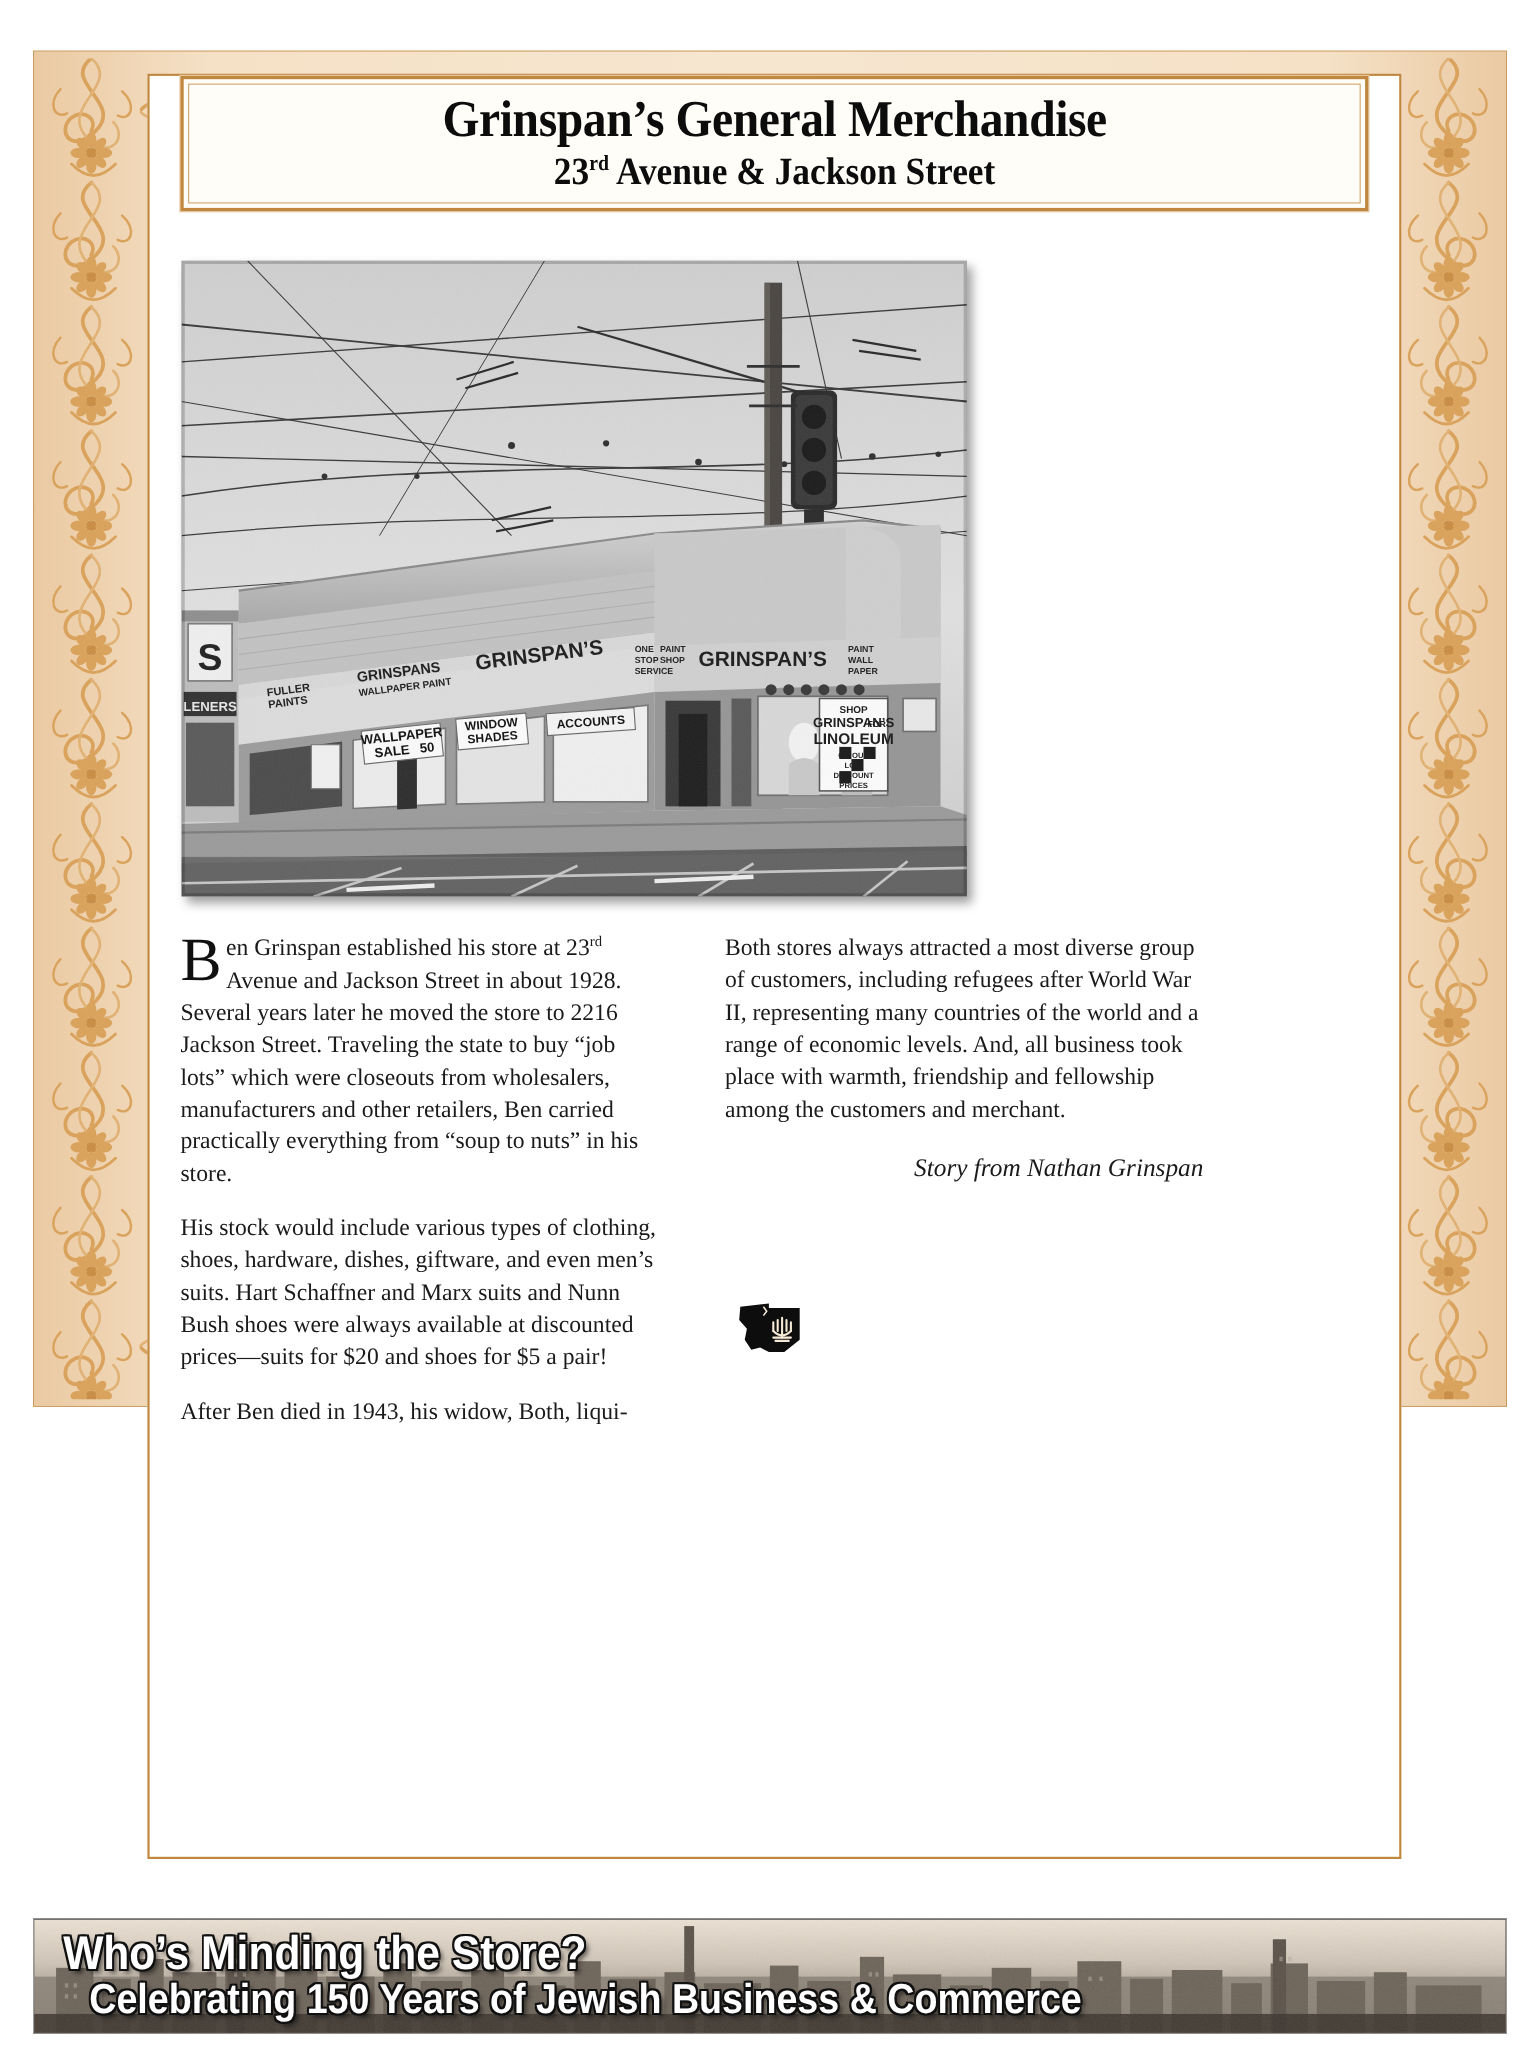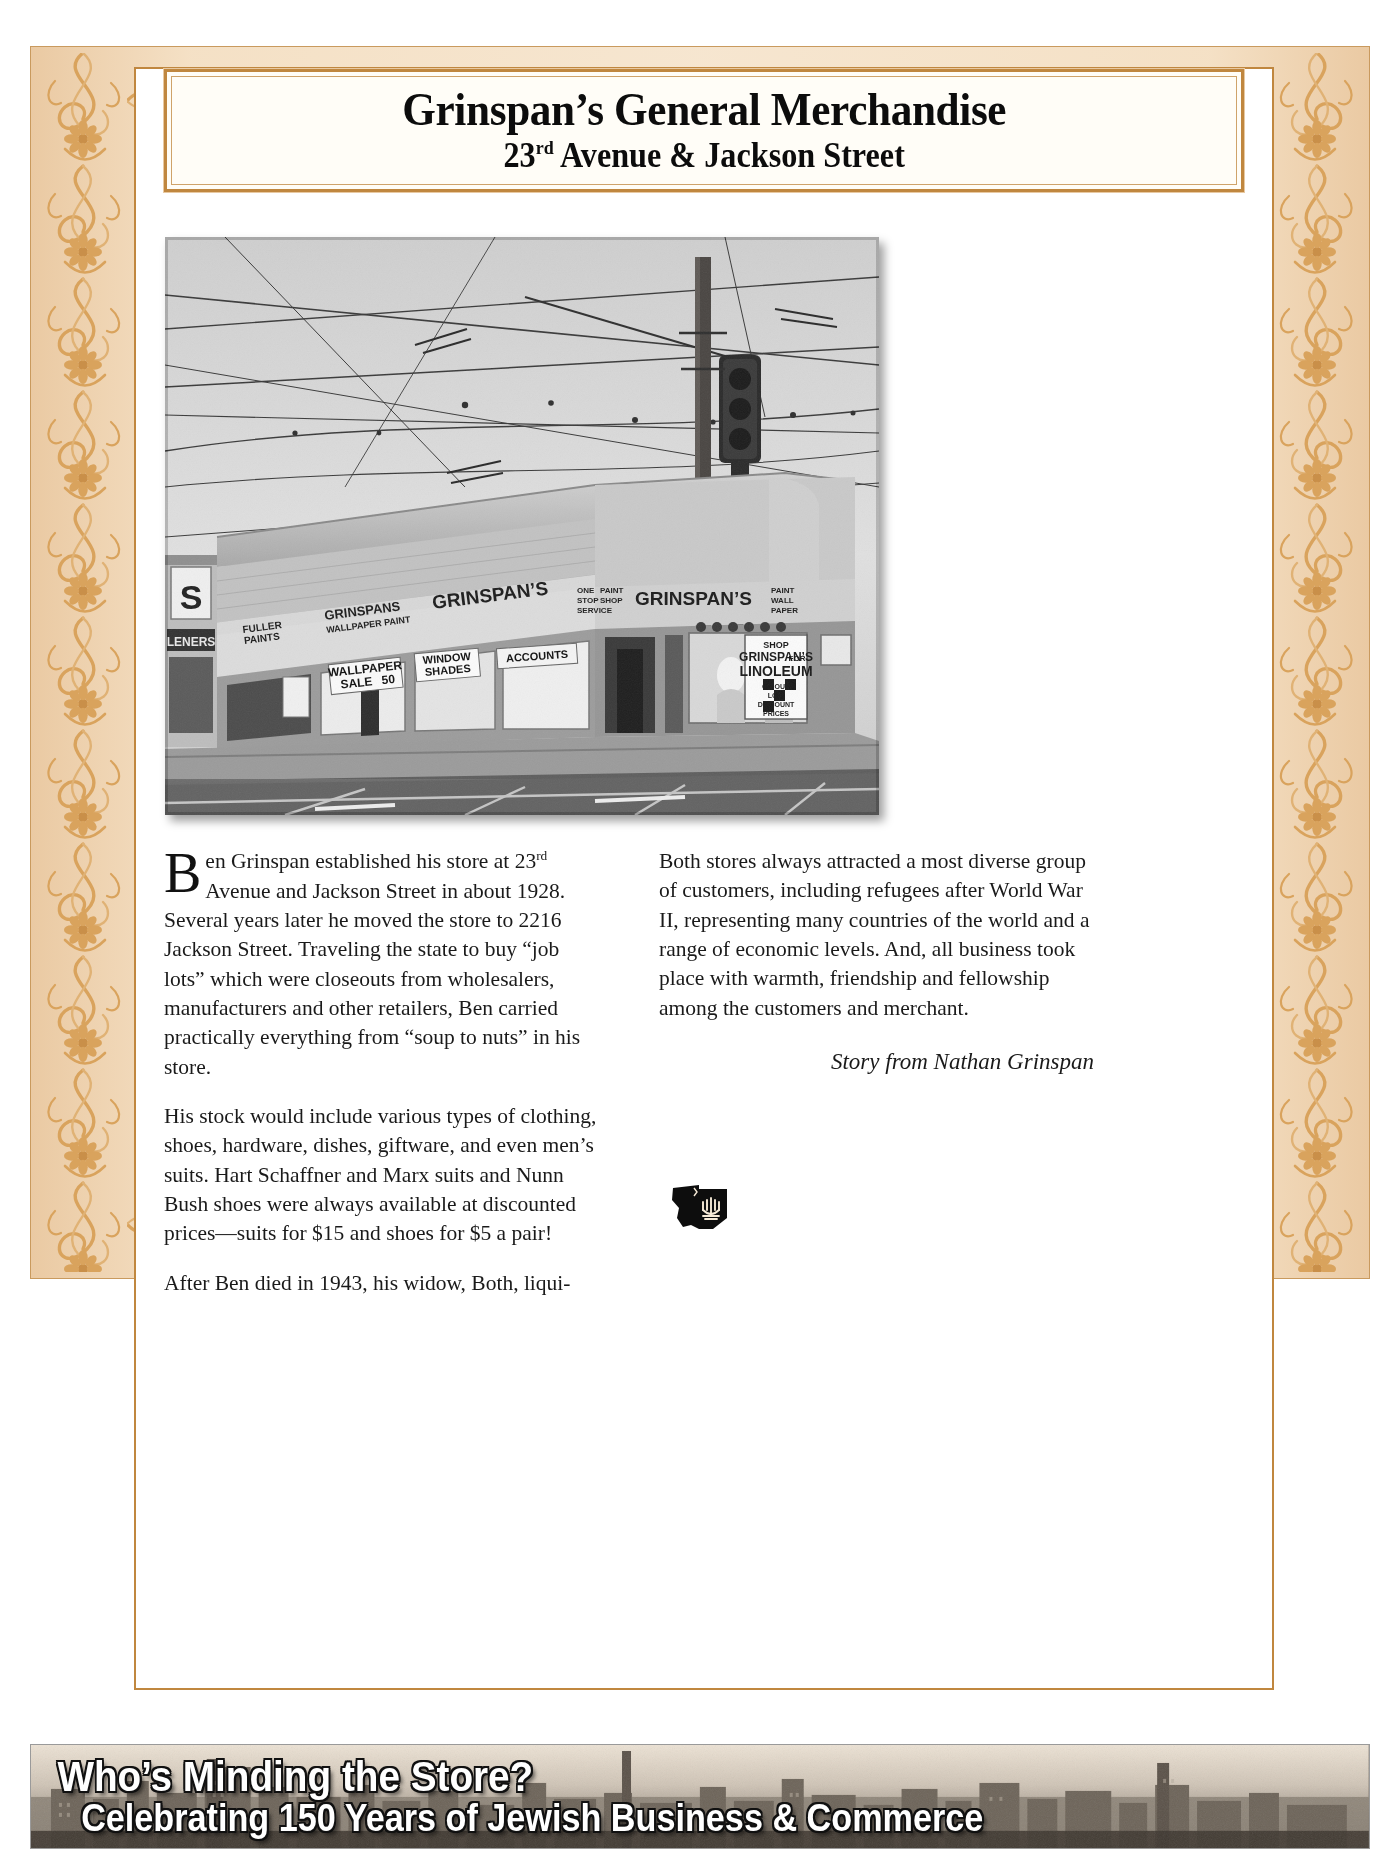--- a/index.html
+++ b/index.html
@@ -584,21 +584,21 @@
       <rect width="714" height="578" fill="none" stroke="#000" stroke-opacity=".18" stroke-width="6"></rect>
     </svg>
   </div>
 
   <div id="article">
 
     <div class="col">
       <p class="dropcap-para">
         <span class="dropcap">B</span><span>en Grinspan established his store at 23</span><sup>rd</sup><span> Avenue and Jackson Street in about 1928. Several years later he moved the store to 2216 Jackson Street. Traveling the state to buy “job lots” which were closeouts from wholesalers, manufacturers and other retailers, Ben carried practically everything from “soup to nuts” in his store.</span>
       </p>
-      <p>His stock would include various types of clothing, shoes, hardware, dishes, giftware, and even men’s suits. Hart Schaffner and Marx suits and Nunn Bush shoes were always available at discounted prices—suits for $15 and shoes for $5 a pair!</p>
+      <p>His stock would include various types of clothing, shoes, hardware, dishes, giftware, and even men’s suits. Hart Schaffner and Marx suits and Nunn Bush shoes were always available at discounted prices—suits for $20 and shoes for $5 a pair!</p>
       <p>After Ben died in 1943, his widow, Both, liqui-</p>
     </div>
 
     <div class="col">
       <p>Both stores always attracted a most diverse group of customers, including refugees after World War II, representing many countries of the world and a range of economic levels. And, all business took place with warmth, friendship and fellowship among the customers and merchant.</p>
       <div class="attribution">Story from Nathan Grinspan</div>
     </div>
 
   </div>
 

